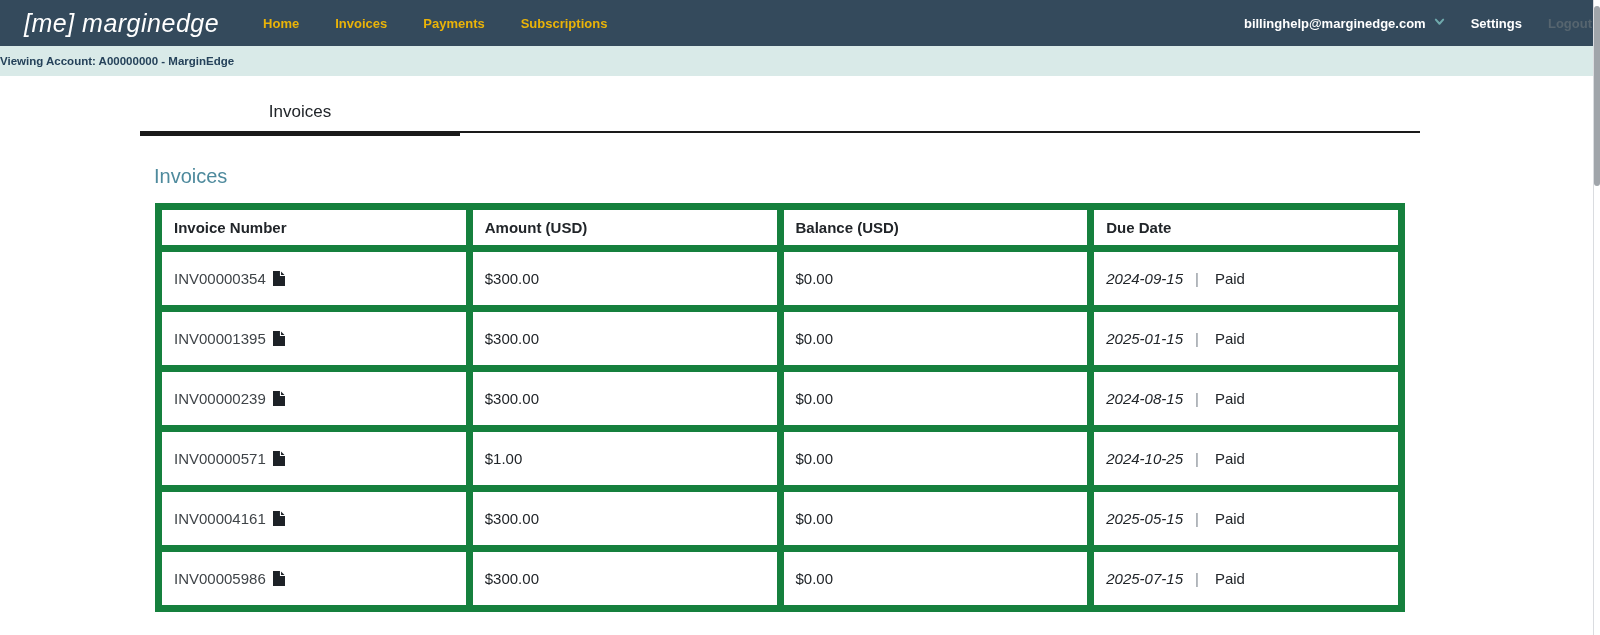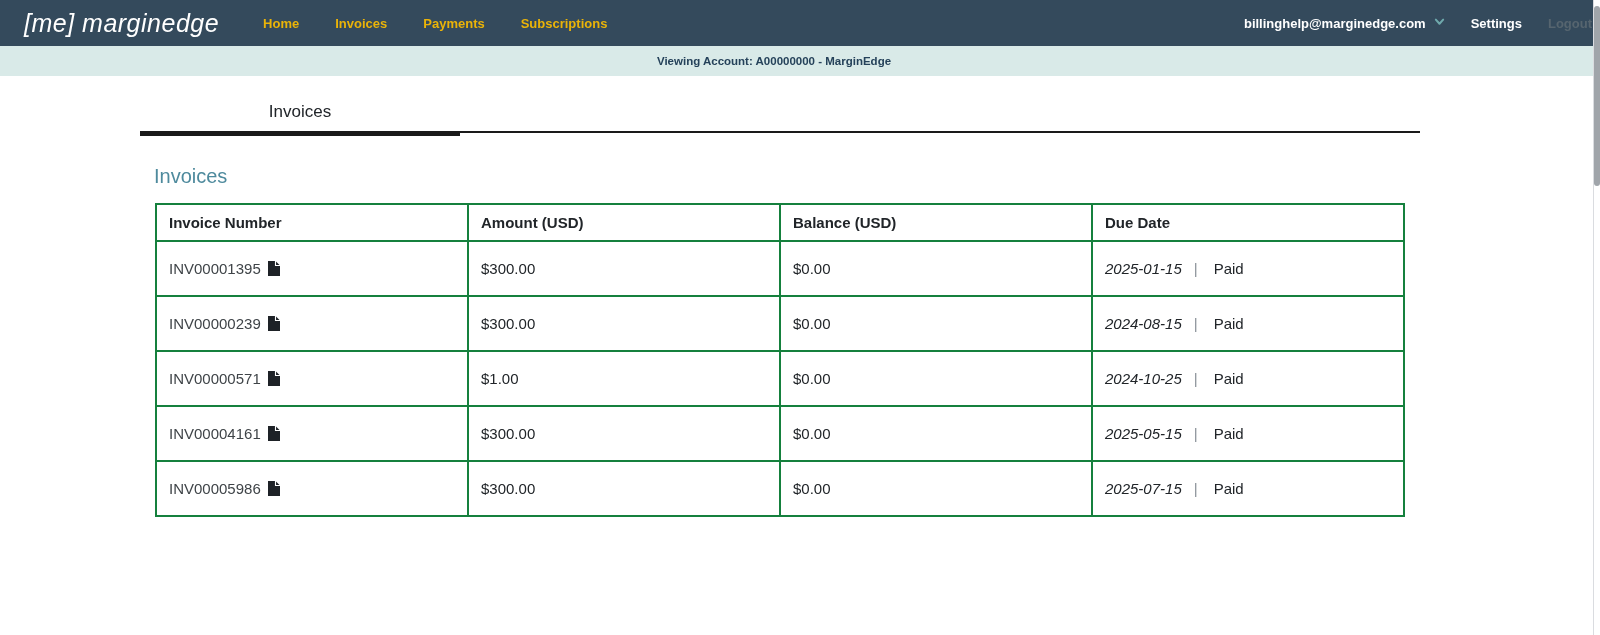--- a/index.html
+++ b/index.html
@@ -76,21 +76,21 @@
     font-weight: 600;
     cursor: pointer;
   }
 
   
   .account-bar {
     height: 30px;
     background: #D9EAE8;
     display: flex;
     align-items: center;
-    justify-content: center;
+    justify-content: flex-start;
     padding-right: 52px;
   }
   .account-bar-text {
     font-size: 11.5px;
     font-weight: 700;
     color: #25425A;
   }
 
   
   .content { padding-top: 26px; }
@@ -124,21 +124,21 @@
   }
 
   
   table.invoice-table {
     margin: 15px 0 0 155px;
     width: 1250px;
     border-collapse: collapse;
     table-layout: fixed;
   }
   .invoice-table th, .invoice-table td {
-    border: 2px solid #15803d;
+    border: 7px solid #15803d;
     text-align: left;
     vertical-align: middle;
   }
   .invoice-table th {
     padding: 9px 12px;
     font-size: 15px;
     font-weight: 700;
     color: #212529;
   }
   .invoice-table td {
@@ -219,20 +219,36 @@
   <table class="invoice-table">
     <thead>
       <tr>
         <th>Invoice Number</th>
         <th>Amount (USD)</th>
         <th>Balance (USD)</th>
         <th>Due Date</th>
       </tr>
     </thead>
     <tbody>
+  <tr>
+    <td>
+      <a class="invoice-link">
+        <span>INV00000354</span>
+        <svg class="doc-icon" width="12" height="15" viewBox="0 0 12 15">
+          <path d="M0 0 H7.5 L12 4.5 V15 H0 Z" fill="#1E2227"></path>
+          <path d="M7.5 -0.5 V4.5 H12.5" fill="none" stroke="#ffffff" stroke-width="1.1"></path>
+        </svg>
+      </a>
+    </td>
+    <td>$300.00</td>
+    <td>$0.00</td>
+    <td>
+      <span class="due-date">2024-09-15</span><span class="pipe">|</span><span>Paid</span>
+    </td>
+  </tr>
 
   <tr>
     <td>
       <a class="invoice-link">
         <span>INV00001395</span>
         <svg class="doc-icon" width="12" height="15" viewBox="0 0 12 15">
           <path d="M0 0 H7.5 L12 4.5 V15 H0 Z" fill="#1E2227"></path>
           <path d="M7.5 -0.5 V4.5 H12.5" fill="none" stroke="#ffffff" stroke-width="1.1"></path>
         </svg>
       </a>

